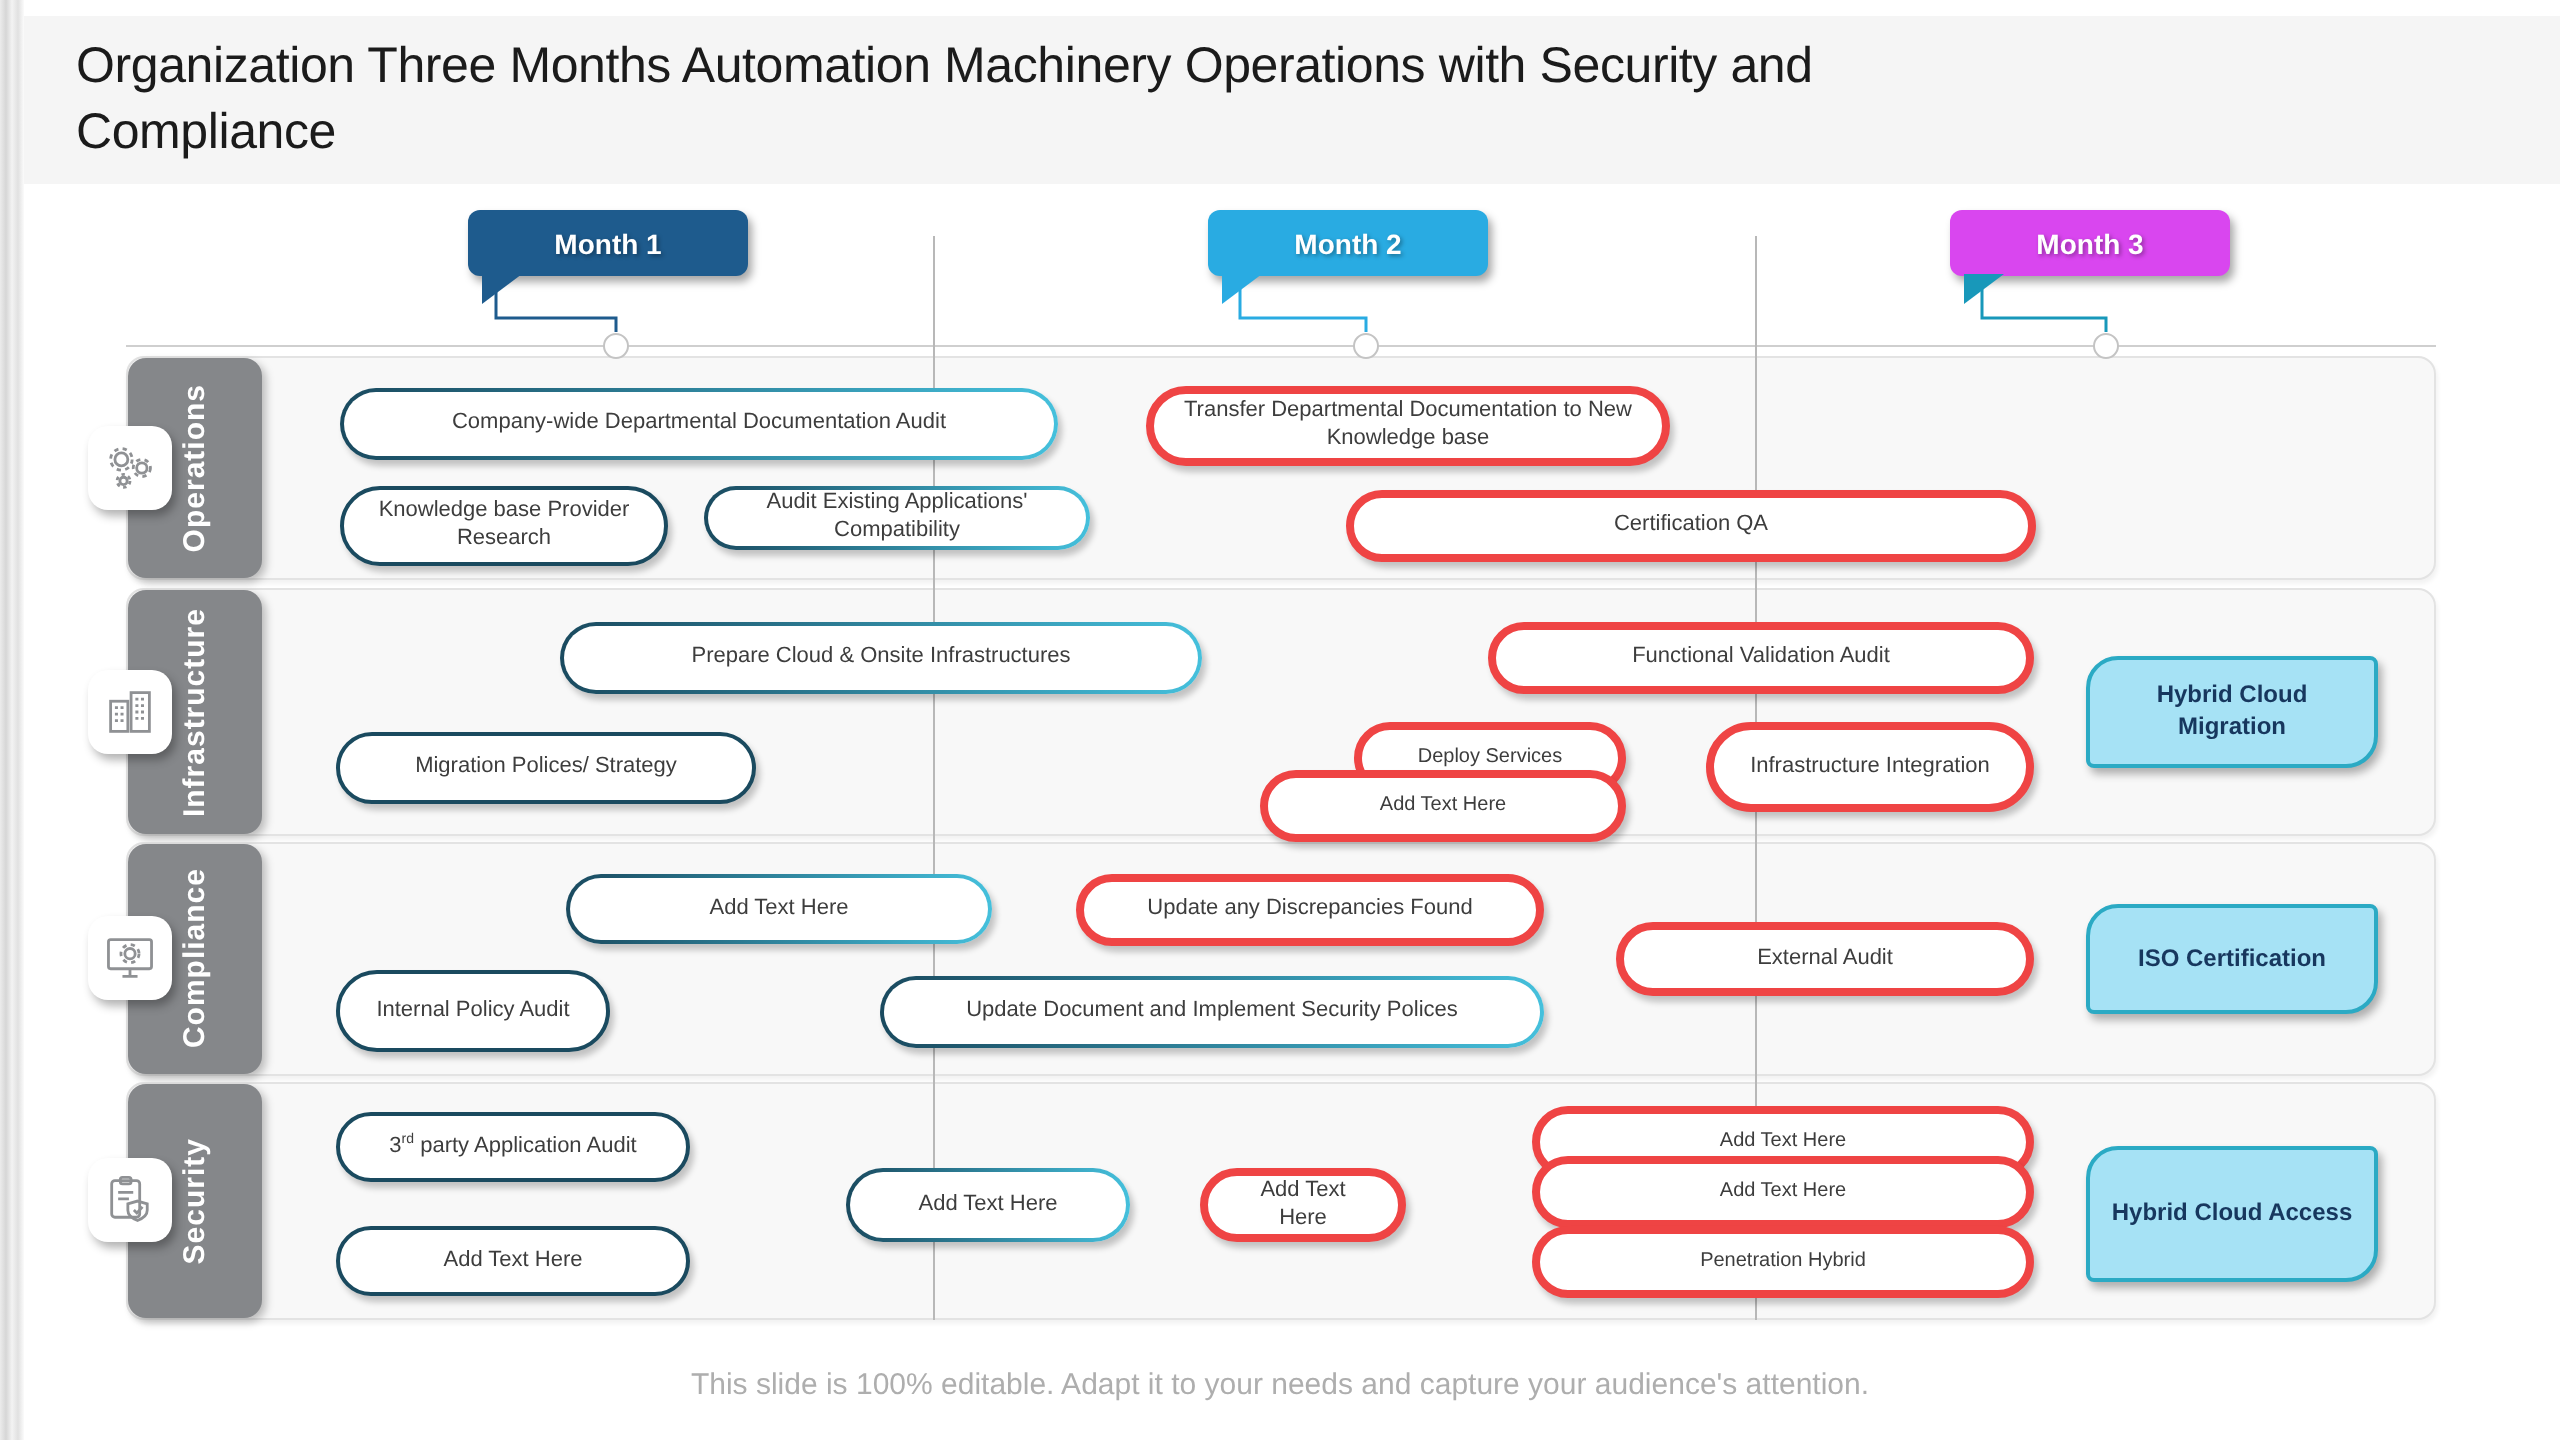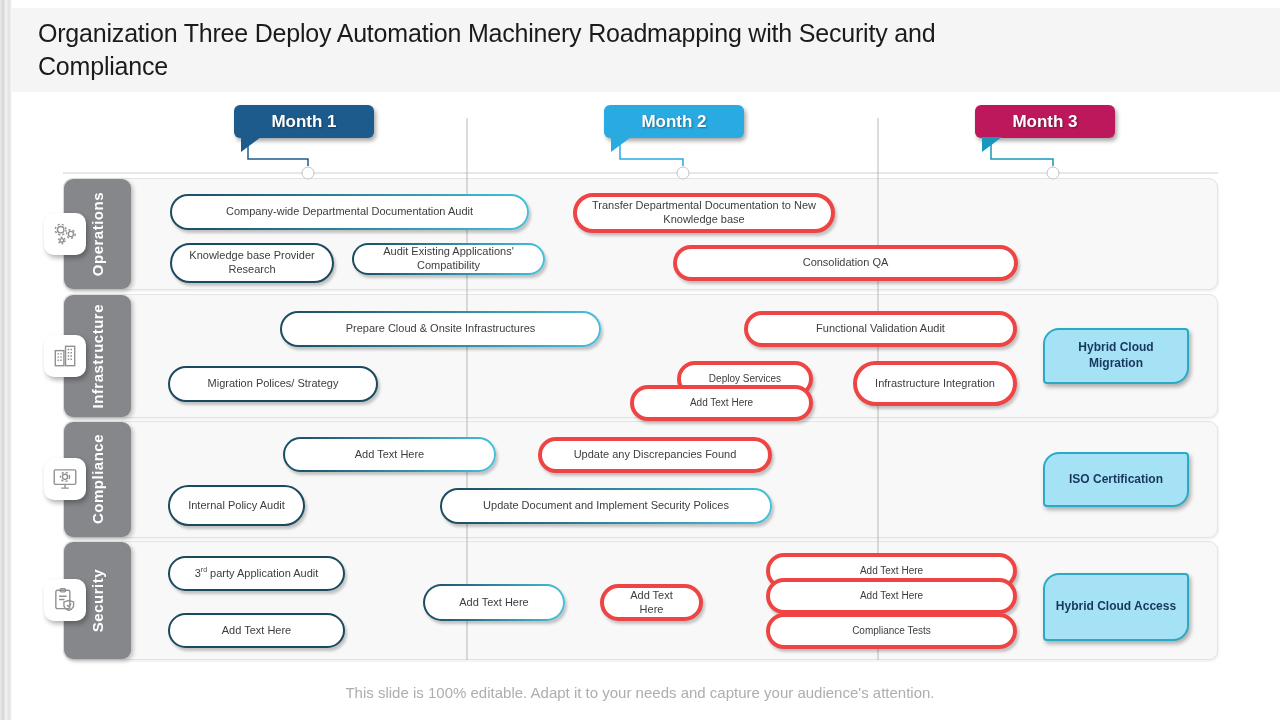--- a/index.html
+++ b/index.html
@@ -22,33 +22,33 @@
   .title {
     position:absolute; left:38px; top:17px; width:960px; margin:0;
     font-size:25px; font-weight:400; color:#1b1b1b; line-height:1.32; letter-spacing:-0.2px;
     z-index:2;
   }
 
   .overlay { position:absolute; left:0; top:0; z-index:2; pointer-events:none; }
 
   .month {
     position:absolute; top:105px; width:140px; height:33px;
-    border-radius:6px; color:#ffffff; font-weight:bold; font-size:17px;
+    border-radius:6px; color:#ffffff; font-weight:bold; font-size:14px;
     display:flex; align-items:center; justify-content:center;
     box-shadow:2px 3px 4px rgba(0,0,0,.35);
     text-shadow:1px 1px 2px rgba(0,0,0,.35);
     z-index:5;
   }
   .month::after {
     content:""; position:absolute; left:7px; top:32px; width:0; height:0;
     border-top:15px solid; border-right:20px solid transparent;
   }
   .m1 { background:#1E5B8D; } .m1::after { border-top-color:#1E5B8D; }
   .m2 { background:#29ABE2; } .m2::after { border-top-color:#29ABE2; }
-  .m3 { background:#be185d; } .m3::after { border-top-color:#1898BA; }
+  .m3 { background:#d946ef; } .m3::after { border-top-color:#1898BA; }
 
   .lane {
     position:absolute; left:63px; width:1155px;
     background:#f8f8f8; border:1px solid #e3e3e3; border-radius:9px;
     box-shadow:1px 2px 2px rgba(0,0,0,.05);
     z-index:1;
   }
   .lane-label {
     position:absolute; left:0; top:0; bottom:0; width:67px;
     background:#85878a; border-radius:9px;
@@ -102,21 +102,21 @@
     z-index:2;
   }
 </style>
 </head>
 <body>
 
 <div class="slide">
 
   <div class="edge-strip"></div>
   <div class="title-band"></div>
-  <h1 class="title">Organization Three Deploy Automation Machinery Roadmapping with Security and Compliance</h1>
+  <h1 class="title">Organization Three Months Automation Machinery Operations with Security and Compliance</h1>
 
   <svg class="overlay" width="1280" height="720">
     <line x1="63" y1="173" x2="1218" y2="173" stroke="#cfcfcf" stroke-width="1"></line>
     <line x1="467" y1="118" x2="467" y2="660" stroke="#b8b8b8" stroke-width="1"></line>
     <line x1="878" y1="118" x2="878" y2="660" stroke="#b8b8b8" stroke-width="1"></line>
     <polyline points="248,140 248,159 308,159 308,166" fill="none" stroke="#1E5B8D" stroke-width="1.5"></polyline>
     <polyline points="620,140 620,159 683,159 683,166" fill="none" stroke="#29ABE2" stroke-width="1.5"></polyline>
     <polyline points="991,140 991,159 1053,159 1053,166" fill="none" stroke="#1898BA" stroke-width="1.5"></polyline>
     <circle cx="308" cy="173" r="6" fill="#ffffff" stroke="#c4c4c4"></circle>
     <circle cx="683" cy="173" r="6" fill="#ffffff" stroke="#c4c4c4"></circle>
@@ -180,42 +180,43 @@
       <path d="M7.5 9.5h7M7.5 12.5h5"></path>
       <path d="M16.5 13.5l4.5 1.3v3c0 2.4-2.3 3.9-4.5 4.7-2.2-.8-4.5-2.3-4.5-4.7v-3z"></path>
       <path d="M14.8 17.6l1.4 1.4 2.6-2.8"></path>
     </svg>
   </div>
 
   <div class="pill grad" style="left:170px;top:194px;width:359px;height:36px">Company-wide Departmental Documentation Audit</div>
   <div class="pill navy" style="left:170px;top:243px;width:164px;height:40px">Knowledge base Provider Research</div>
   <div class="pill grad" style="left:352px;top:243px;width:193px;height:31px">Audit Existing Applications' Compatibility</div>
   <div class="pill teal" style="left:573px;top:193px;width:262px;height:40px">Transfer Departmental Documentation to New Knowledge base</div>
-  <div class="pill teal" style="left:673px;top:245px;width:345px;height:36px">Consolidation QA</div>
+  <div class="pill teal" style="left:673px;top:245px;width:345px;height:36px">Certification QA</div>
 
   <div class="pill grad" style="left:280px;top:311px;width:321px;height:36px">Prepare Cloud &amp; Onsite Infrastructures</div>
   <div class="pill navy" style="left:168px;top:366px;width:210px;height:36px">Migration Polices/ Strategy</div>
   <div class="pill teal" style="left:744px;top:311px;width:273px;height:36px">Functional Validation Audit</div>
   <div class="pill teal pill-sm" style="left:677px;top:361px;width:136px;height:22px">Deploy Services</div>
   <div class="pill teal pill-sm" style="left:630px;top:385px;width:183px;height:20px">Add Text Here</div>
   <div class="pill teal" style="left:853px;top:361px;width:164px;height:45px">Infrastructure Integration</div>
   <div class="milestone" style="top:328px;height:56px">Hybrid Cloud Migration</div>
 
   <div class="pill grad" style="left:283px;top:437px;width:213px;height:35px">Add Text Here</div>
   <div class="pill teal" style="left:538px;top:437px;width:234px;height:35px">Update any Discrepancies Found</div>
   <div class="pill navy" style="left:168px;top:485px;width:137px;height:41px">Internal Policy Audit</div>
   <div class="pill grad" style="left:440px;top:488px;width:332px;height:36px">Update Document and Implement  Security Polices</div>
+  <div class="pill teal" style="left:808px;top:461px;width:209px;height:37px">External Audit</div>
   <div class="milestone" style="top:452px;height:55px">ISO Certification</div>
 
   <div class="pill navy" style="left:168px;top:556px;width:177px;height:35px">
     <span><span>3</span><sup>rd</sup><span> party Application Audit</span></span>
   </div>
   <div class="pill navy" style="left:168px;top:613px;width:177px;height:35px">Add Text Here</div>
   <div class="pill grad" style="left:423px;top:584px;width:142px;height:37px">Add Text Here</div>
   <div class="pill teal" style="left:600px;top:584px;width:103px;height:37px;padding:0 16px">Add Text Here</div>
   <div class="pill teal pill-sm" style="left:766px;top:553px;width:251px;height:20px">Add Text Here</div>
   <div class="pill teal pill-sm" style="left:766px;top:578px;width:251px;height:21px">Add Text Here</div>
-  <div class="pill teal pill-sm" style="left:766px;top:613px;width:251px;height:23px">Compliance Tests</div>
+  <div class="pill teal pill-sm" style="left:766px;top:613px;width:251px;height:23px">Penetration Hybrid</div>
   <div class="milestone" style="top:573px;height:68px">Hybrid Cloud Access</div>
 
   <div class="footer">This slide is 100% editable. Adapt it to your needs and capture your audience's attention.</div>
 
 </div>
 
 </body></html>

